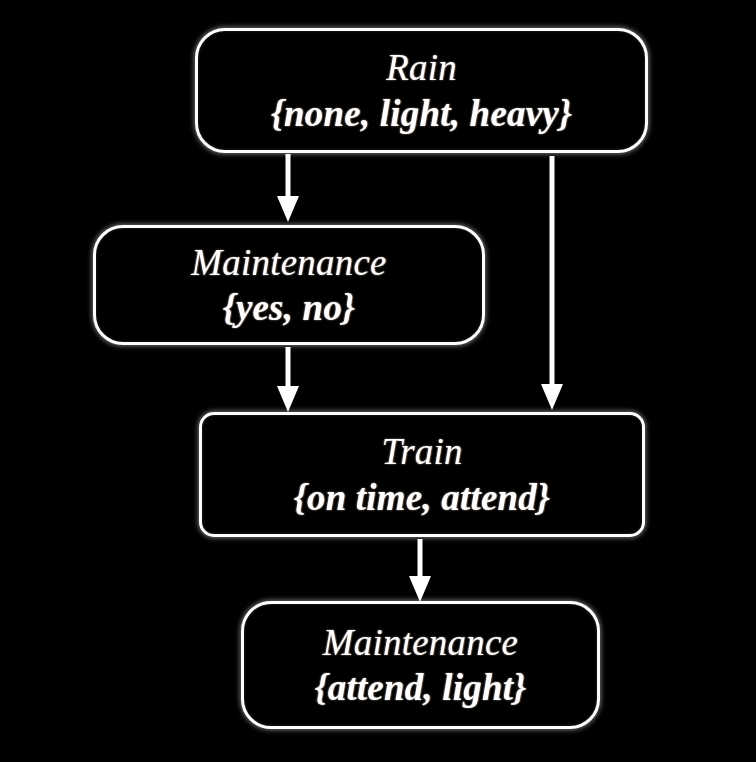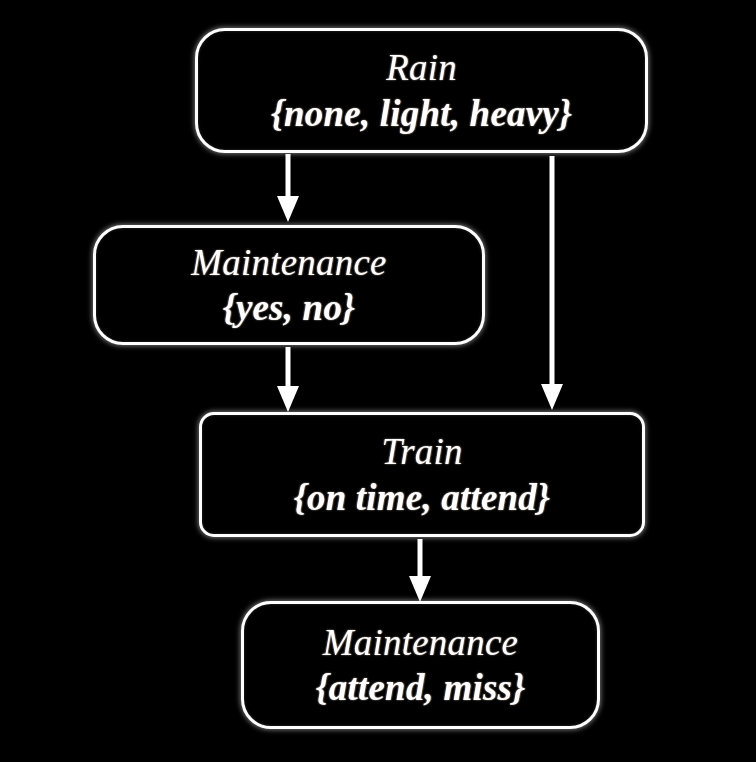--- a/index.html
+++ b/index.html
@@ -99,21 +99,21 @@
     <div class="node-states">{yes, no}</div>
   </div>
 
   <div class="node" id="node-train">
     <div class="node-name">Train</div>
     <div class="node-states">{on time, attend}</div>
   </div>
 
   <div class="node" id="node-appointment">
     <div class="node-name">Maintenance</div>
-    <div class="node-states">{attend, miss}</div>
+    <div class="node-states">{attend, light}</div>
   </div>
 
   <div class="edge" id="edge-rain-maintenance">
     <svg width="36" height="72" viewBox="0 0 36 72">
       <line class="edge-line" x1="18" y1="2" x2="18" y2="48"></line>
       <polygon class="edge-head" points="18,70 7,44 29,44"></polygon>
     </svg>
   </div>
 
   <div class="edge" id="edge-rain-train">

